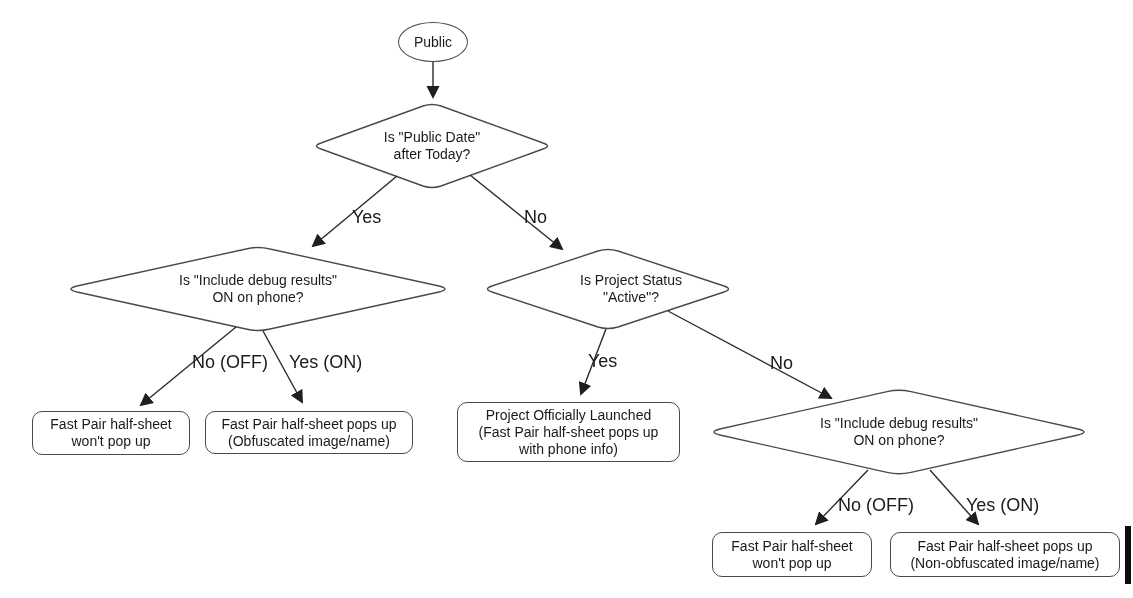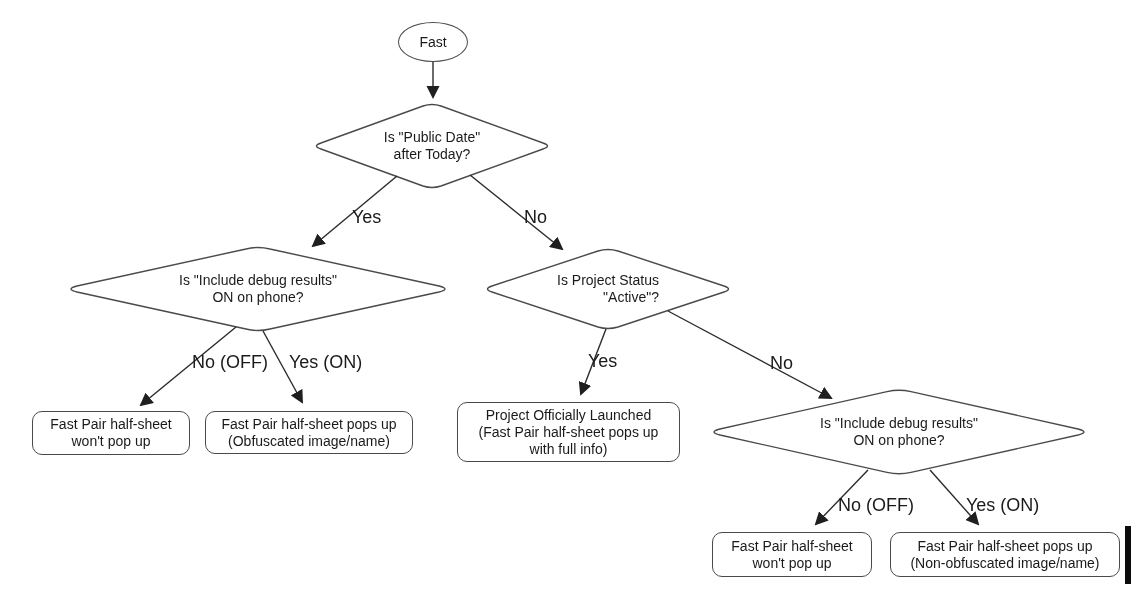--- a/index.html
+++ b/index.html
@@ -68,44 +68,44 @@
     <line x1="470" y1="175" x2="562" y2="249" stroke="#2b2b2b" stroke-width="1.4" marker-end="url(#arrow)"></line>
     <line x1="236" y1="327" x2="141" y2="405" stroke="#2b2b2b" stroke-width="1.4" marker-end="url(#arrow)"></line>
     <line x1="263" y1="331" x2="302" y2="402" stroke="#2b2b2b" stroke-width="1.4" marker-end="url(#arrow)"></line>
     <line x1="606" y1="329" x2="581" y2="394" stroke="#2b2b2b" stroke-width="1.4" marker-end="url(#arrow)"></line>
     <line x1="668" y1="311" x2="831" y2="398" stroke="#2b2b2b" stroke-width="1.4" marker-end="url(#arrow)"></line>
     <line x1="868" y1="470" x2="816" y2="524" stroke="#2b2b2b" stroke-width="1.4" marker-end="url(#arrow)"></line>
     <line x1="930" y1="470" x2="978" y2="524" stroke="#2b2b2b" stroke-width="1.4" marker-end="url(#arrow)"></line>
   </svg>
 
   <div class="node shape-ellipse" style="left:398px; top:22px; width:70px; height:40px;">
-    <span>Fast</span>
+    <span>Public</span>
   </div>
 
   <div class="node" style="left:332px; top:125px; width:200px; height:42px;">Is "Public Date"
 after Today?</div>
 
   <div class="node" style="left:138px; top:268px; width:240px; height:42px;">Is "Include debug results"
 ON on phone?</div>
 
-  <div class="node" style="left:508px; top:268px; width:200px; height:42px;text-align:right;">Is Project Status
+  <div class="node" style="left:531px; top:268px; width:200px; height:42px;">Is Project Status
 "Active"?</div>
 
   <div class="node" style="left:779px; top:411px; width:240px; height:42px;">Is "Include debug results"
 ON on phone?</div>
 
   <div class="node shape-box" style="left:32px; top:411px; width:158px; height:44px;">Fast Pair half-sheet
 won't pop up</div>
 
   <div class="node shape-box" style="left:205px; top:411px; width:208px; height:43px;">Fast Pair half-sheet pops up
 (Obfuscated image/name)</div>
 
   <div class="node shape-box" style="left:457px; top:402px; width:223px; height:60px;">Project Officially Launched
 (Fast Pair half-sheet pops up
-with full info)</div>
+with phone info)</div>
 
   <div class="node shape-box" style="left:712px; top:532px; width:160px; height:45px;">Fast Pair half-sheet
 won't pop up</div>
 
   <div class="node shape-box" style="left:890px; top:532px; width:230px; height:45px;">Fast Pair half-sheet pops up
 (Non-obfuscated image/name)</div>
 
   <span class="edge-label" style="left:352px; top:209px;">Yes</span>
   <span class="edge-label" style="left:524px; top:209px;">No</span>
   <span class="edge-label" style="left:192px; top:354px;">No (OFF)</span>

